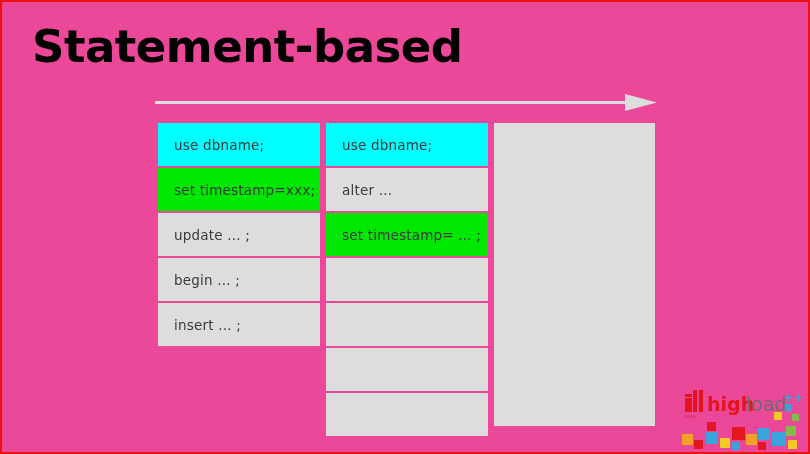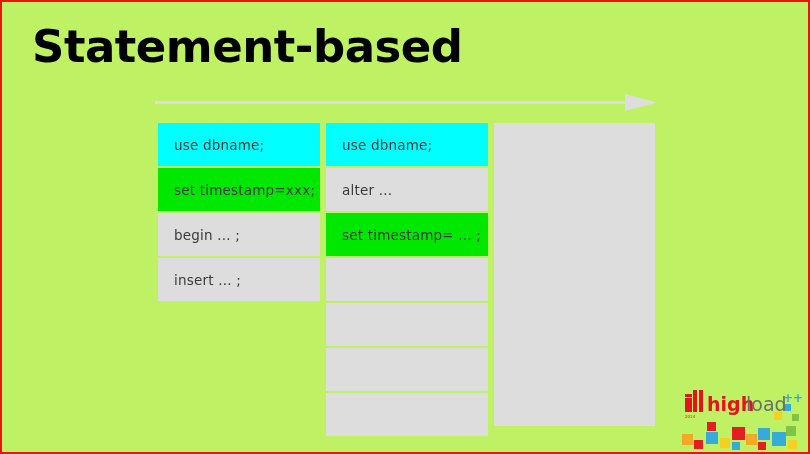--- a/index.html
+++ b/index.html
@@ -7,21 +7,21 @@
     padding: 0;
     background: #ffffff;
   }
   body {
     font-family: "DejaVu Sans", "Liberation Sans", sans-serif;
   }
   .slide {
     position: relative;
     width: 810px;
     height: 454px;
-    background: #bef264;
+    background: #ec4899;
     box-sizing: border-box;
     border: 2px solid #ee1111;
     overflow: hidden;
     text-align: right;
   }
 
   
   .slide-title {
     position: absolute;
     left: 30px;
@@ -109,20 +109,21 @@
       <rect x="0" y="10" width="477" height="3" fill="#dddddd"></rect>
       <polygon points="470,3 502,11.5 470,20" fill="#dddddd"></polygon>
     </svg>
   </div>
 
   <div class="table-area">
 
     <div class="col col-1">
       <div class="cell cyan">use dbname;</div>
       <div class="cell green">set timestamp=xxx;</div>
+      <div class="cell">update ... ;</div>
       <div class="cell">begin ... ;</div>
       <div class="cell">insert ... ;</div>
     </div>
 
     <div class="col col-2">
       <div class="cell cyan">use dbname;</div>
       <div class="cell">alter ...</div>
       <div class="cell green">set timestamp= ... ;</div>
       <div class="cell empty"></div>
       <div class="cell empty"></div>

